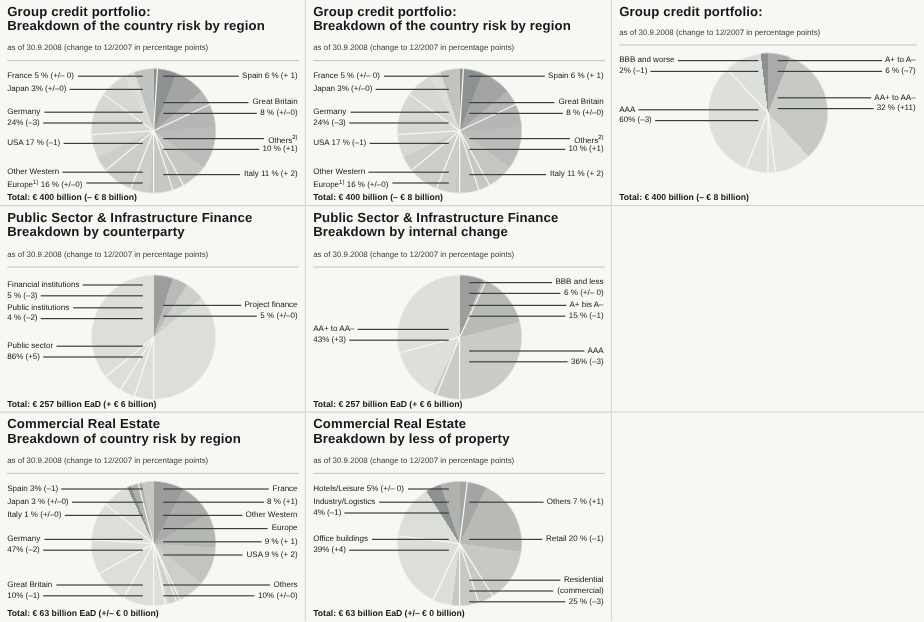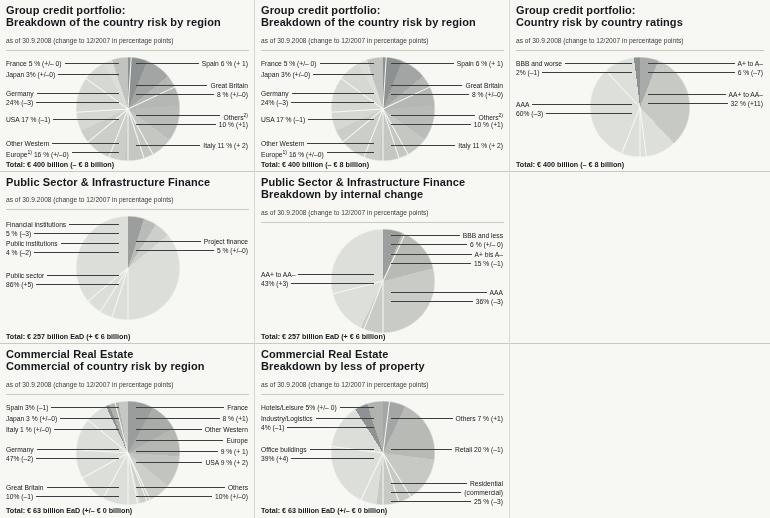--- a/index.html
+++ b/index.html
@@ -164,21 +164,20 @@
         <div class="lead" style="left: 129.82px; width: 78.18px; top: 43px;"></div>
         <div class="lead" style="left: 129.82px; width: 84.18px; top: 64px;"></div>
         <div class="lead" style="left: 129.82px; width: 80.18px; top: 73px;"></div>
         <div class="lead" style="left: 129.82px; width: 64.18px; top: 94px;"></div>
       </div>
     <div class="total">Total: € 400 billion (– € 8 billion)</div>
   </div>
 
   <div class="panel sep-bottom">
     <div class="ttl">Group credit portfolio:</div>
-    <div class="ttl">Country risk by country ratings</div>
     <div class="asof">as of 30.9.2008 (change to 12/2007 in percentage points)</div>
     <div class="rule"></div>
     <div class="chartwrap">
       <div class="pie sm" style="background: conic-gradient(rgb(168, 171, 170) 0deg, rgb(168, 171, 170) 21.6deg, rgb(198, 201, 196) 21.6deg, rgb(198, 201, 196) 136.8deg, rgb(221, 223, 218) 136.8deg, rgb(221, 223, 218) 352.8deg, rgb(142, 145, 146) 352.8deg, rgb(142, 145, 146) 360deg); box-shadow: rgba(255, 255, 255, 0.6) 0px 0px 0px 0.5px inset;">
           <div style="position: absolute; left: 50%; top: 50%; width: 1px; height: 50%; background: rgb(247, 248, 244); transform-origin: center top; transform: translateX(-50%) rotate(0deg);"></div>
           <div style="position: absolute; left: 50%; top: 50%; width: 1px; height: 50%; background: rgb(247, 248, 244); transform-origin: center top; transform: translateX(-50%) rotate(21.6deg);"></div>
           <div style="position: absolute; left: 50%; top: 50%; width: 1px; height: 50%; background: rgb(247, 248, 244); transform-origin: center top; transform: translateX(-50%) rotate(136.8deg);"></div>
           <div style="position: absolute; left: 50%; top: 50%; width: 1px; height: 50%; background: rgb(247, 248, 244); transform-origin: center top; transform: translateX(-50%) rotate(352.8deg);"></div>
         </div>
       <div>
@@ -200,20 +199,21 @@
         <div class="lead" style="left: 132px; width: 87px; top: 12px;"></div>
         <div class="lead" style="left: 132px; width: 87px; top: 21px;"></div>
         <div class="lead" style="left: 132px; width: 78px; top: 43px;"></div>
         <div class="lead" style="left: 132px; width: 80px; top: 52px;"></div>
       </div>
     <div class="total">Total: € 400 billion (– € 8 billion)</div>
   </div>
 
   <div class="panel sep-right sep-bottom">
     <div class="ttl">Public Sector &amp; Infrastructure Finance</div>
+    <div class="ttl">Breakdown by counterparty</div>
     <div class="asof">as of 30.9.2008 (change to 12/2007 in percentage points)</div>
     <div class="rule"></div>
     <div class="chartwrap">
       <div class="pie" style="background: conic-gradient(rgb(155, 158, 157) 0deg, rgb(155, 158, 157) 18deg, rgb(184, 187, 183) 18deg, rgb(184, 187, 183) 32.4deg, rgb(204, 207, 202) 32.4deg, rgb(204, 207, 202) 50.4deg, rgb(220, 222, 217) 50.4deg, rgb(220, 222, 217) 360deg); box-shadow: rgba(255, 255, 255, 0.6) 0px 0px 0px 0.5px inset;">
           <div style="position: absolute; left: 50%; top: 50%; width: 1px; height: 50%; background: rgb(247, 248, 244); transform-origin: center top; transform: translateX(-50%) rotate(0deg);"></div>
           <div style="position: absolute; left: 50%; top: 50%; width: 1px; height: 50%; background: rgb(247, 248, 244); transform-origin: center top; transform: translateX(-50%) rotate(18deg);"></div>
           <div style="position: absolute; left: 50%; top: 50%; width: 1px; height: 50%; background: rgb(247, 248, 244); transform-origin: center top; transform: translateX(-50%) rotate(32.4deg);"></div>
           <div style="position: absolute; left: 50%; top: 50%; width: 1px; height: 50%; background: rgb(247, 248, 244); transform-origin: center top; transform: translateX(-50%) rotate(50.4deg);"></div>
         </div>
       <div>
@@ -273,21 +273,21 @@
         <div class="lead" style="left: 129.82px; width: 96.18px; top: 69px;"></div>
         <div class="lead" style="left: 129.82px; width: 82.18px; top: 78px;"></div>
       </div>
     <div class="total">Total: € 257 billion EaD (+ € 6 billion)</div>
   </div>
 
   <div class="panel empty sep-bottom"></div>
 
   <div class="panel sep-right">
     <div class="ttl">Commercial Real Estate</div>
-    <div class="ttl">Commercial of country risk by region</div>
+    <div class="ttl">Breakdown of country risk by region</div>
     <div class="asof">as of 30.9.2008 (change to 12/2007 in percentage points)</div>
     <div class="rule"></div>
     <div class="chartwrap">
       <div class="pie" style="background: conic-gradient(rgb(154, 157, 156) 0deg, rgb(154, 157, 156) 28.8deg, rgb(169, 172, 169) 28.8deg, rgb(169, 172, 169) 61.2deg, rgb(180, 183, 178) 61.2deg, rgb(180, 183, 178) 93.6deg, rgb(194, 197, 191) 93.6deg, rgb(194, 197, 191) 129.6deg, rgb(205, 208, 202) 129.6deg, rgb(205, 208, 202) 165.6deg, rgb(220, 222, 217) 165.6deg, rgb(220, 222, 217) 334.8deg, rgb(143, 146, 146) 334.8deg, rgb(143, 146, 146) 338.4deg, rgb(176, 179, 174) 338.4deg, rgb(176, 179, 174) 349.2deg, rgb(198, 201, 195) 349.2deg, rgb(198, 201, 195) 360deg); box-shadow: rgba(255, 255, 255, 0.6) 0px 0px 0px 0.5px inset;">
           <div style="position: absolute; left: 50%; top: 50%; width: 1px; height: 50%; background: rgb(247, 248, 244); transform-origin: center top; transform: translateX(-50%) rotate(0deg);"></div>
           <div style="position: absolute; left: 50%; top: 50%; width: 1px; height: 50%; background: rgb(247, 248, 244); transform-origin: center top; transform: translateX(-50%) rotate(28.8deg);"></div>
           <div style="position: absolute; left: 50%; top: 50%; width: 1px; height: 50%; background: rgb(247, 248, 244); transform-origin: center top; transform: translateX(-50%) rotate(61.2deg);"></div>
           <div style="position: absolute; left: 50%; top: 50%; width: 1px; height: 50%; background: rgb(247, 248, 244); transform-origin: center top; transform: translateX(-50%) rotate(93.6deg);"></div>
           <div style="position: absolute; left: 50%; top: 50%; width: 1px; height: 50%; background: rgb(247, 248, 244); transform-origin: center top; transform: translateX(-50%) rotate(129.6deg);"></div>
           <div style="position: absolute; left: 50%; top: 50%; width: 1px; height: 50%; background: rgb(247, 248, 244); transform-origin: center top; transform: translateX(-50%) rotate(165.6deg);"></div>

